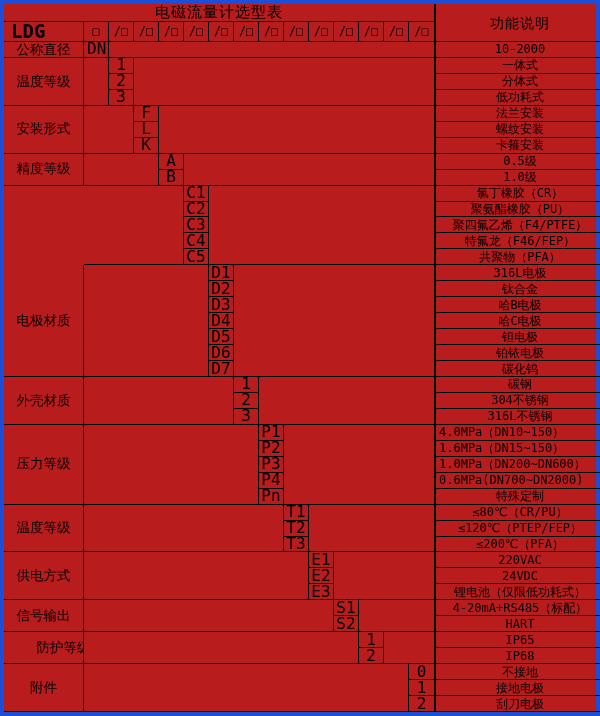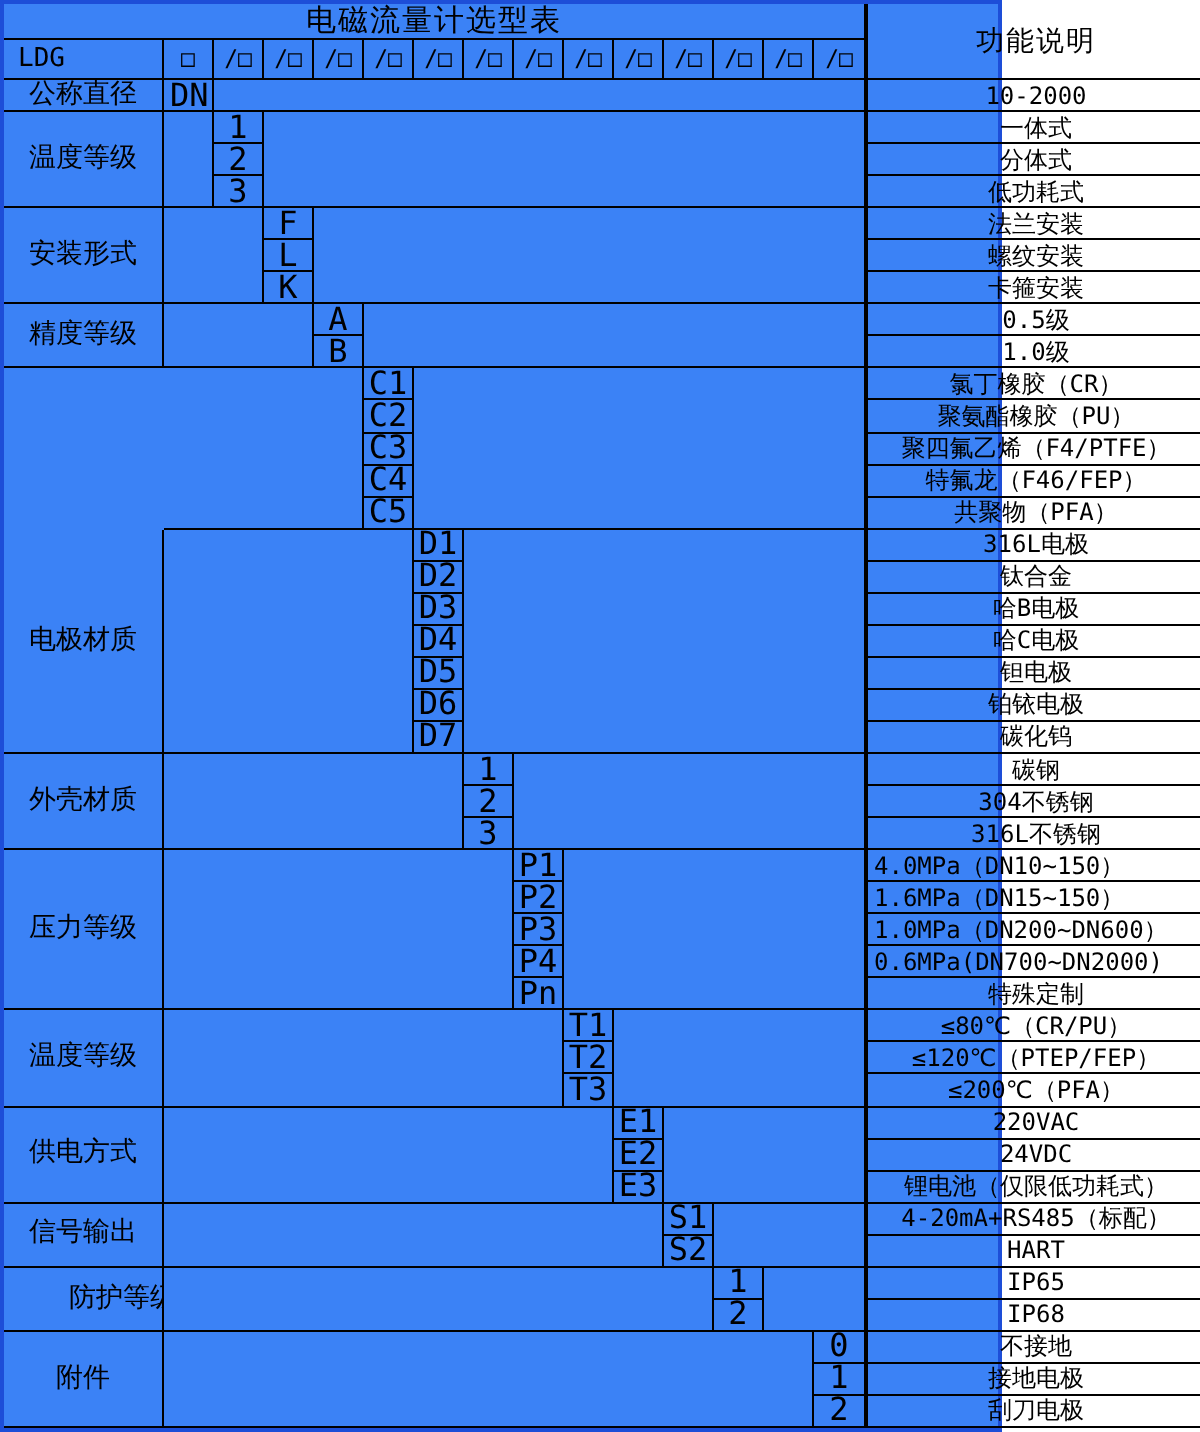--- a/index.html
+++ b/index.html
@@ -1,41 +1,41 @@
 <!DOCTYPE html>
 <html><head>
 <meta charset="utf-8">
 <style>
   html,body { margin:0; padding:0; background:#fff; }
   #table-wrap {
     position: relative;
-    width: 501px; height: 716px;
+    width: 600px; height: 716px;
     box-sizing: border-box;
-    border: 2px solid #1d4ed8;
+    border: 4px solid #1d4ed8;
     display: grid;
     grid-template-columns: 80px repeat(14, 25px) 170px;
     grid-template-rows: 18px 20px repeat(42, 1fr);
     font-family: "DejaVu Sans Mono", "DejaVu Sans", sans-serif;
     color: #000;
-    background: #3b82f6;
+    background: #b91c1c;
   }
   .cell {
     border-right: 1px solid #000;
     border-bottom: 1px solid #000;
     display: flex; align-items: center; justify-content: center;
     overflow: hidden; white-space: nowrap;
     box-sizing: border-box;
     font-size: 12px; line-height: 1;
   }
   .noright { border-right: none; }
   .thickleft { border-left: 2px solid #000; }
   .leftalign { justify-content: flex-start; padding-left: 3px; }
   .title-cell { font-size: 15px; letter-spacing: 1px; grid-area: 1/1/2/16; }
   .deschdr-cell { font-size: 14px; letter-spacing: 1px; grid-area: 1/16/3/17; }
-  .prefix-cell { font-size: 13px; grid-area: 2/1/3/2; justify-content: flex-start; padding-left: 7px; }
+  .prefix-cell { font-size: 19px; grid-area: 2/1/3/2; justify-content: flex-start; padding-left: 7px; font-weight: bold; }
   .label-cell { font-size: 13.5px; }
   .code-cell { font-size: 16px; }
   .desc-cell { font-size: 12px; }
   .boxes { font-size: 11.5px; }
 </style>
 </head>
 <body>
 
 <div id="table-wrap">
   <div class="cell title-cell noright">电磁流量计选型表</div>

